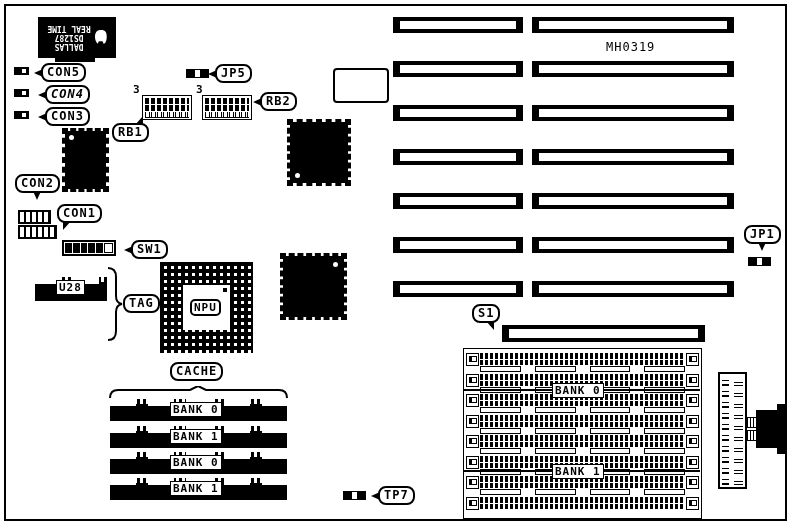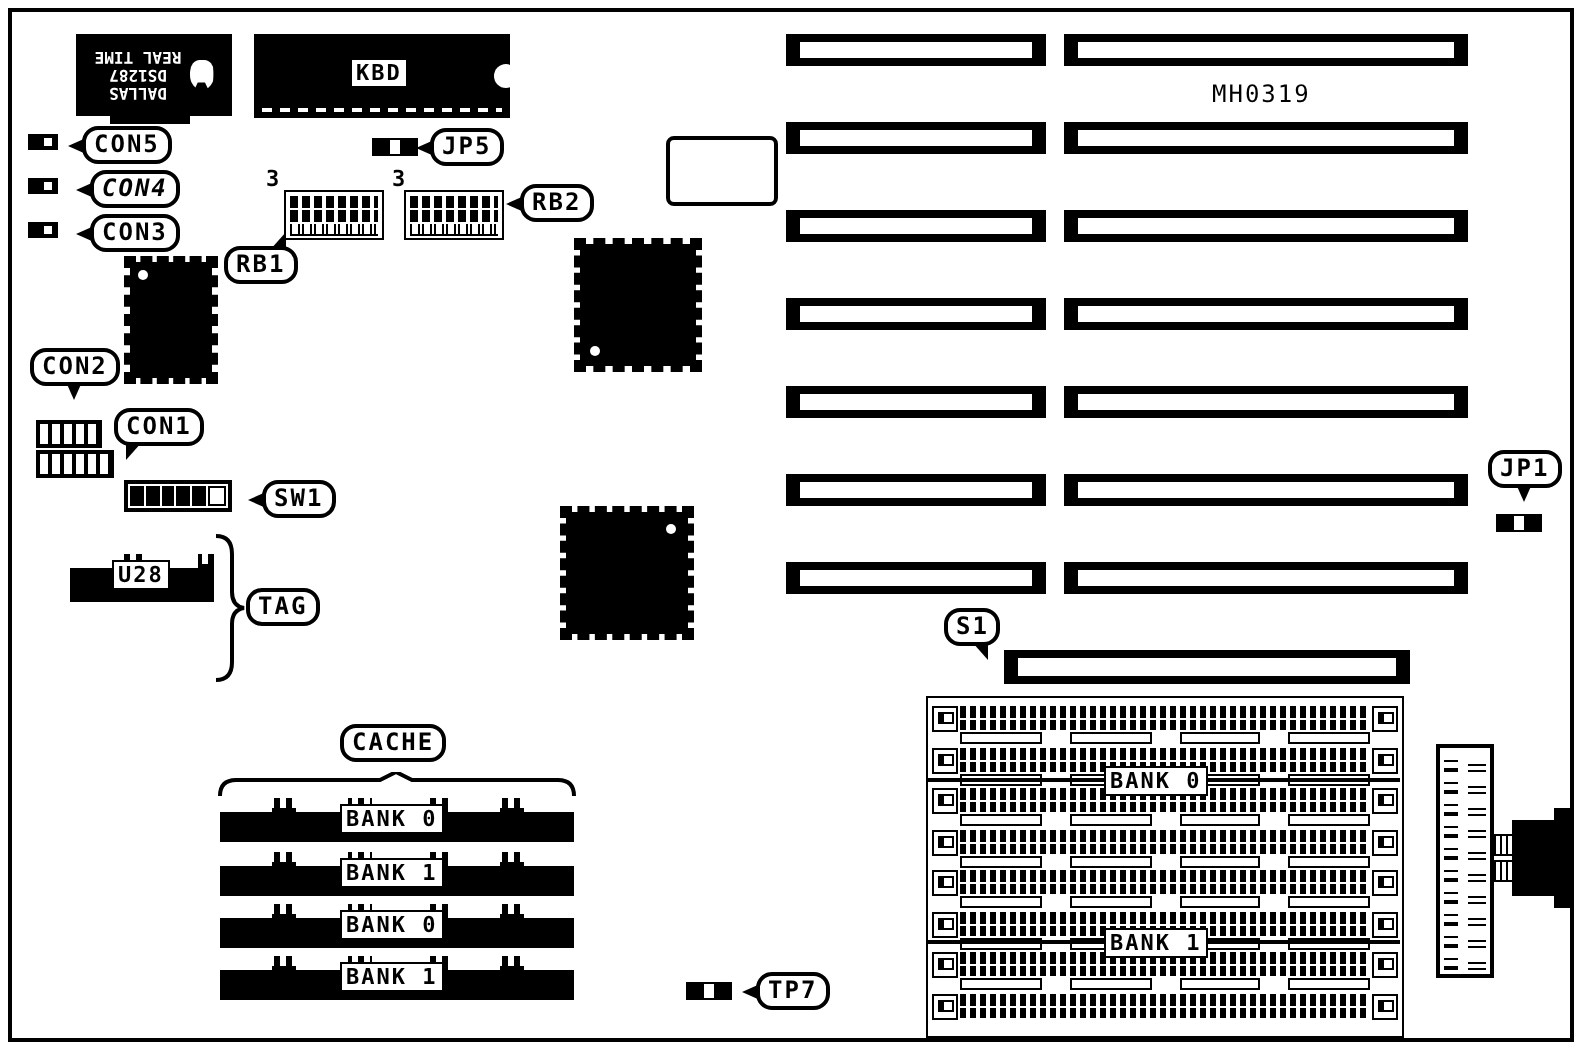--- a/index.html
+++ b/index.html
@@ -135,24 +135,20 @@
       <div id="rtc-logo"></div>
       <div id="rtc-text">
         <div>DALLAS</div>
         <div>DS1287</div>
         <div>REAL TIME</div>
       </div>
     </div>
   </div>
   <div class="blackchip" style="left:55px;top:58px;width:40px;height:4px;"></div>
 
-  <div class="blackchip dash-bottom" style="left:127px;top:17px;width:128px;height:42px;">
-    <span class="notch-circle"></span>
-    <span class="part-label" style="left:48px;top:12px;">KBD</span>
-  </div>
 
 
   <div class="crystal"></div>
 
   <div class="con2pin" style="left:14px;top:67px;"></div>
   <div class="callout tail-left" style="left:41px;top:63px;">CON5</div>
   <div class="con2pin" style="left:14px;top:89px;"></div>
   <div class="callout tail-left" style="left:45px;top:85px;font-style:italic;">CON4</div>
   <div class="con2pin" style="left:14px;top:111px;"></div>
   <div class="callout tail-left" style="left:45px;top:107px;">CON3</div>
@@ -199,20 +195,26 @@
   <div class="callout tail-left" style="left:131px;top:240px;">SW1</div>
 
   <div class="diprow" style="left:35px;top:277px;width:72px;height:24px;">
     <span class="part-label" style="left:21px;">U28</span>
   </div>
   <svg class="brace" style="left:106px;top:266px;" width="17" height="76" viewBox="0 0 17 76">
     <path d="M2 2 Q10 2 10 11 L10 30 Q10 37 16 38 Q10 39 10 46 L10 65 Q10 74 2 74" fill="none" stroke="#000" stroke-width="2"></path>
   </svg>
   <div class="callout" style="left:123px;top:294px;">TAG</div>
 
+  <div id="npu-socket">
+    <div id="npu-inner">
+      <span class="dotb" style="right:3px;top:3px;"></span>
+      <span id="npu-label">NPU</span>
+    </div>
+  </div>
 
   <div class="callout" style="left:170px;top:362px;">CACHE</div>
   <svg class="brace" style="left:108px;top:386px;" width="181" height="13" viewBox="0 0 181 13">
     <path d="M2 12 Q2 4 10 4 L82 4 L90 0 L98 4 L171 4 Q179 4 179 12" fill="none" stroke="#000" stroke-width="2"></path>
   </svg>
   <div class="diprow" style="left:110px;top:399px;width:177px;height:22px;">
     <span class="part-label" style="left:60px;">BANK 0</span>
   </div>
   <div class="diprow" style="left:110px;top:426px;width:177px;height:22px;">
     <span class="part-label" style="left:60px;">BANK 1</span>

